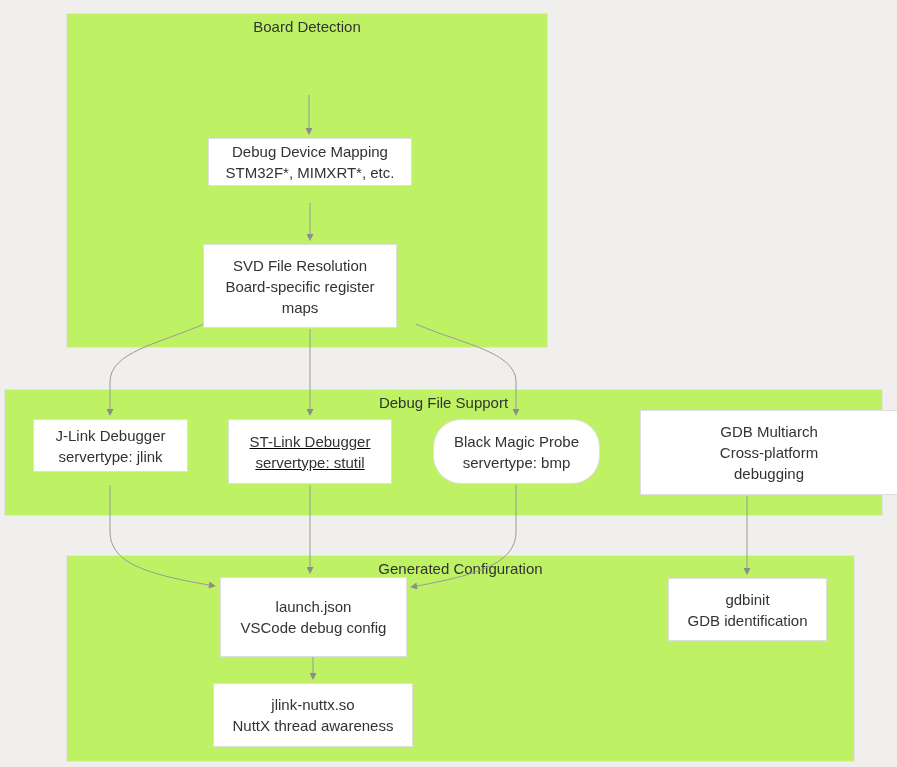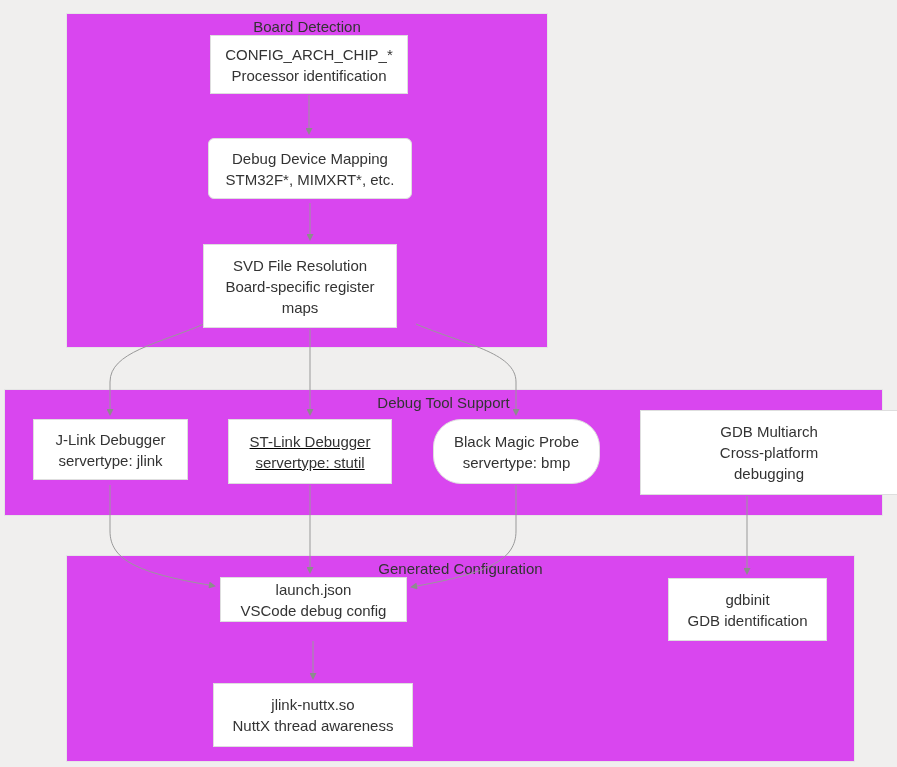--- a/index.html
+++ b/index.html
@@ -10,21 +10,21 @@
   }
   #canvas {
     position: relative;
     width: 897px;
     height: 767px;
     background: #f0efee;
     overflow: hidden;
   }
   .cluster {
     position: absolute;
-    background: #d946ef;
+    background: #bef264;
     border: 1px solid #e5e5e5;
     box-sizing: border-box;
   }
   .cluster-title {
     position: absolute;
     top: 3px;
     left: 0;
     width: 100%;
     text-align: center;
     font-size: 15px;
@@ -58,42 +58,42 @@
     font-size: 15px;
     line-height: 21px;
     color: #333333;
   }
   .node-label .ln { display: block; }
   
   #c-board { left: 66px;  top: 13px;  width: 482px; height: 335px; }
   #c-tools { left: 4px;   top: 389px; width: 879px; height: 127px; }
   #c-gen   { left: 66px;  top: 555px; width: 789px; height: 207px; }
   #n-config { left: 210px; top: 35px;  width: 198px; height: 59px; }
-  #n-ddm    { left: 208px; top: 138px; width: 204px; height: 61px; border-radius: 6px; }
+  #n-ddm    { left: 208px; top: 138px; width: 204px; height: 48px; }
   #n-svd    { left: 203px; top: 244px; width: 194px; height: 84px; }
   #n-svd .node-label { width: 170px; }
-  #n-jlink  { left: 33px;  top: 419px; width: 155px; height: 61px; }
+  #n-jlink  { left: 33px;  top: 419px; width: 155px; height: 53px; }
   #n-stlink { left: 228px; top: 419px; width: 164px; height: 65px; text-decoration: underline; }
   #n-bmp    { left: 433px; top: 419px; width: 167px; height: 65px; border-radius: 28px; }
   #n-gdb    { left: 640px; top: 410px; width: 258px; height: 85px; }
   #n-gdb .node-label { width: 150px; }
-  #n-launch { left: 220px; top: 577px; width: 187px; height: 45px; }
+  #n-launch { left: 220px; top: 577px; width: 187px; height: 80px; }
   #n-gdbinit{ left: 668px; top: 578px; width: 159px; height: 63px; justify-content: center; }
   #n-nuttx  { left: 213px; top: 683px; width: 200px; height: 64px; align-items: center; }
 </style>
 </head>
 <body>
 
 <div id="canvas">
 
   <div class="cluster" id="c-board">
     <div class="cluster-title">Board Detection</div>
   </div>
   <div class="cluster" id="c-tools">
-    <div class="cluster-title">Debug Tool Support</div>
+    <div class="cluster-title">Debug File Support</div>
   </div>
   <div class="cluster" id="c-gen">
     <div class="cluster-title">Generated Configuration</div>
   </div>
 
   <svg id="edges" width="897" height="767" viewBox="0 0 897 767">
     <defs>
       <marker id="arrow" viewBox="0 0 10 10" refX="0" refY="5" markerWidth="9" markerHeight="7" markerUnits="userSpaceOnUse" orient="auto">
         <path d="M0,0 L10,5 L0,10 z" fill="#8c8c8c"></path>
       </marker>
@@ -103,26 +103,20 @@
     <path class="edge" d="M204,324 C158,344 110,352 110,382 L110,409" marker-end="url(#arrow)"></path>
     <path class="edge" d="M310,329 L310,409" marker-end="url(#arrow)"></path>
     <path class="edge" d="M416,324 C462,344 516,352 516,382 L516,409" marker-end="url(#arrow)"></path>
     <path class="edge" d="M110,485 L110,531 C110,560 138,573 209,585" marker-end="url(#arrow)"></path>
     <path class="edge" d="M310,485 L310,567" marker-end="url(#arrow)"></path>
     <path class="edge" d="M516,485 L516,531 C516,560 488,573 417,586" marker-end="url(#arrow)"></path>
     <path class="edge" d="M747,496 L747,568" marker-end="url(#arrow)"></path>
     <path class="edge" d="M313,641 L313,673" marker-end="url(#arrow)"></path>
   </svg>
 
-  <div class="node" id="n-config">
-    <div class="node-label">
-      <span class="ln">CONFIG_ARCH_CHIP_*</span>
-      <span class="ln">Processor identification</span>
-    </div>
-  </div>
 
   <div class="node" id="n-ddm">
     <div class="node-label">
       <span class="ln">Debug Device Mapping</span>
       <span class="ln">STM32F*, MIMXRT*, etc.</span>
     </div>
   </div>
 
   <div class="node" id="n-svd">
     <div class="node-label">

